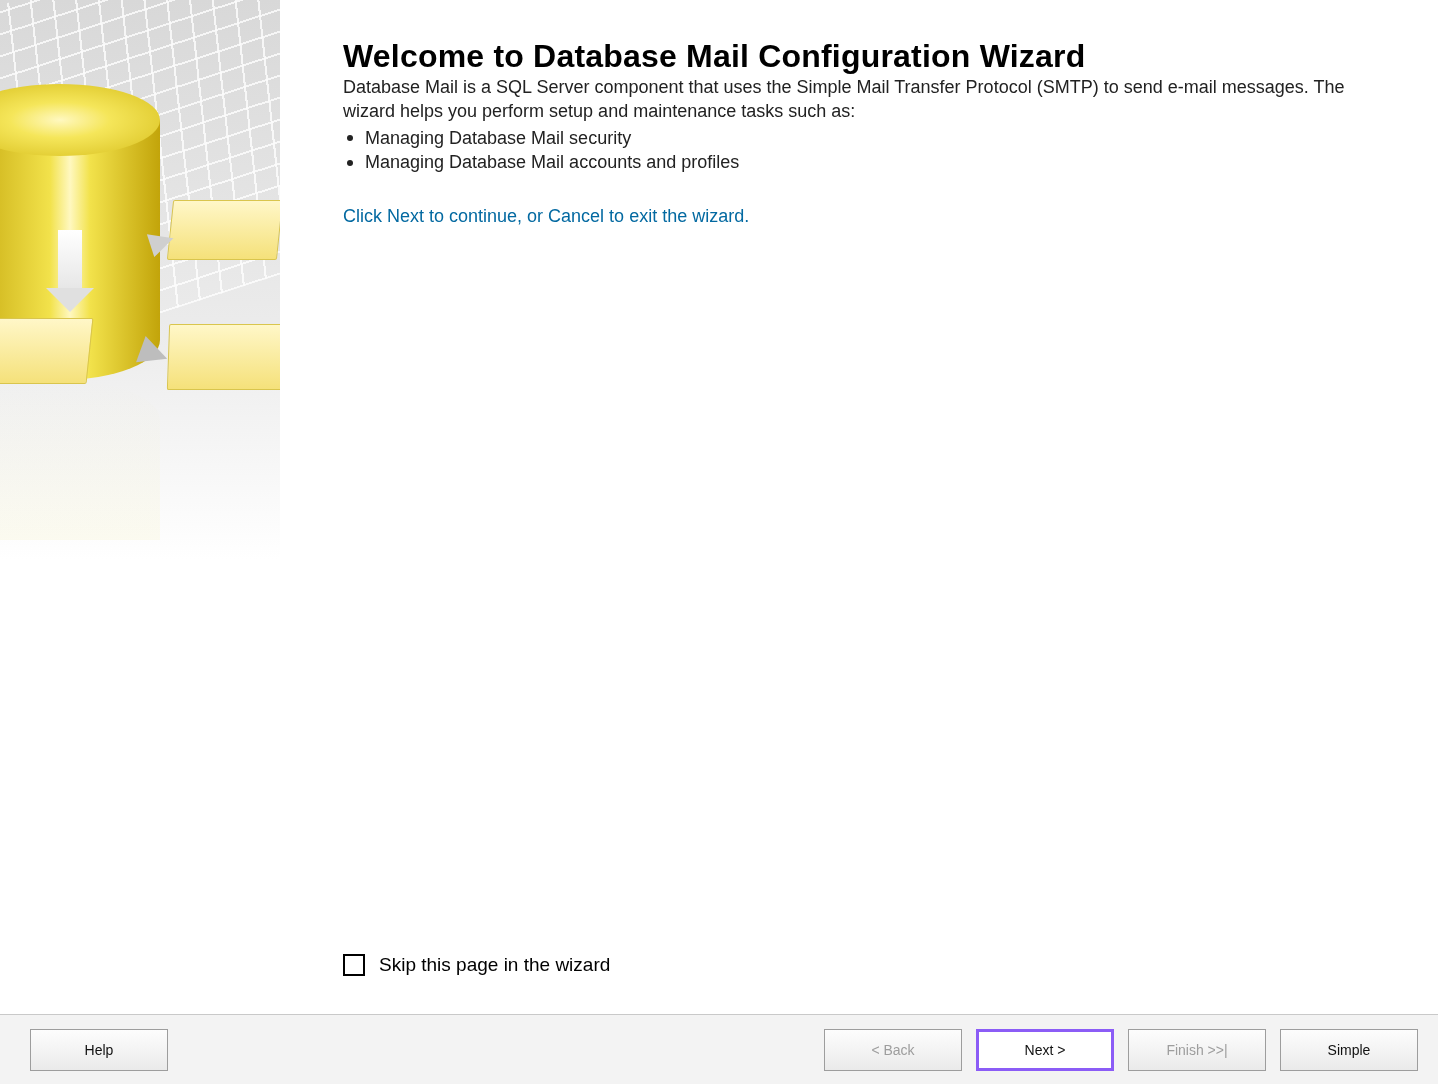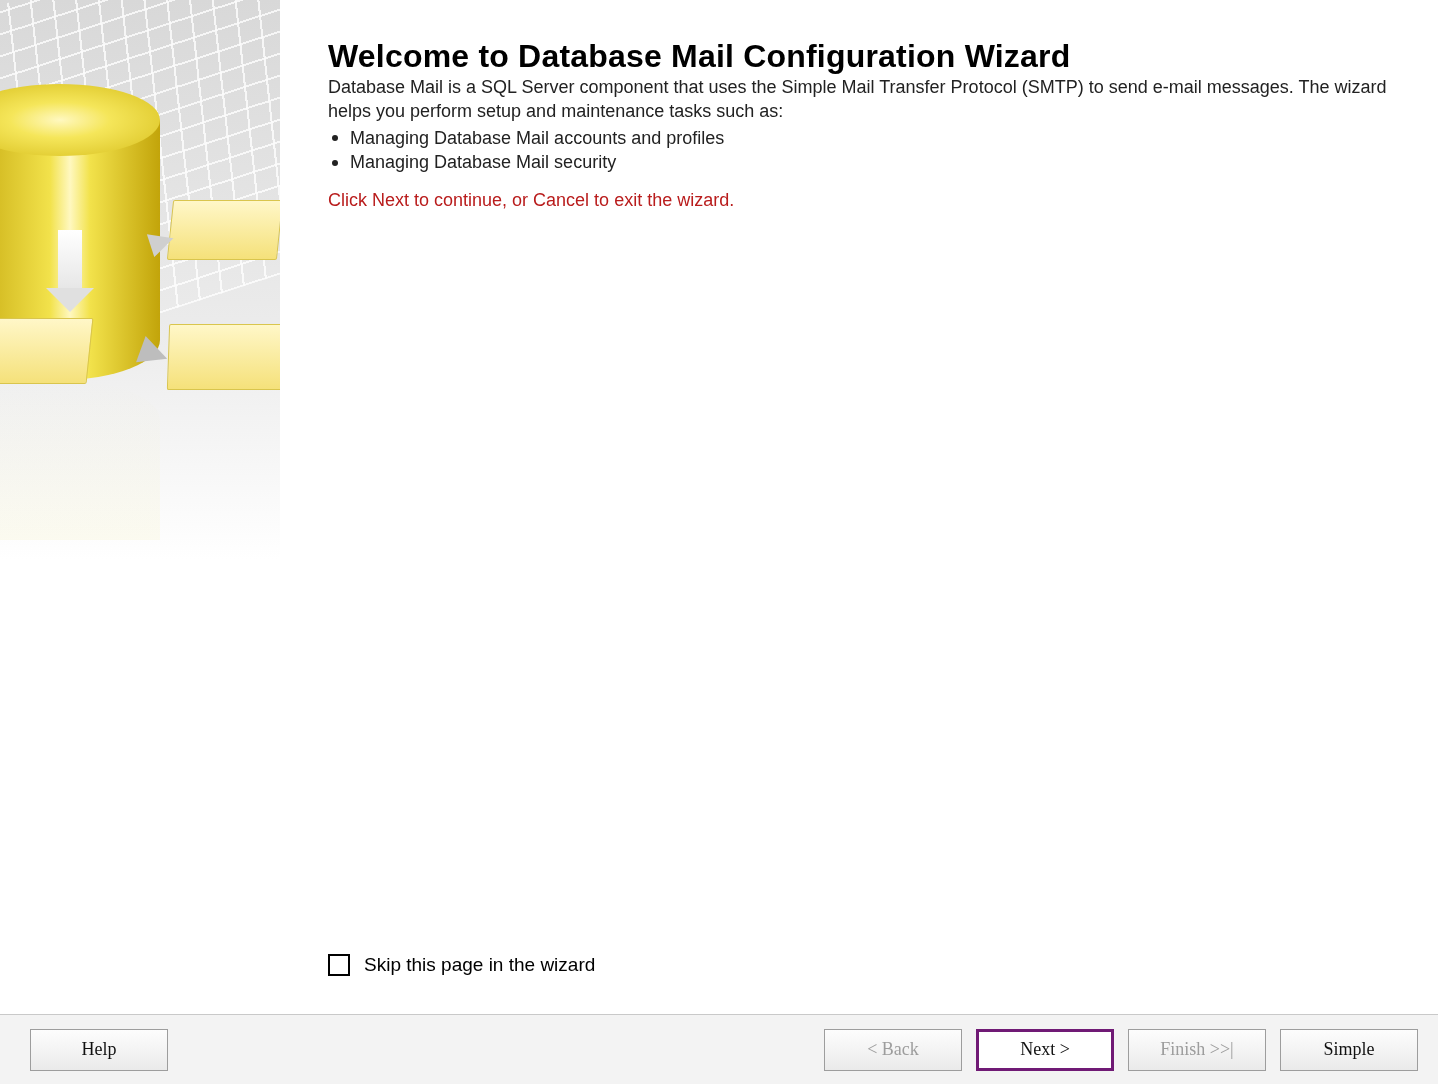--- a/index.html
+++ b/index.html
@@ -11,20 +11,21 @@
       width:1438px;
       height:1084px;
       overflow:hidden;
       display:flex;
       flex-direction:column;
     }
     .main-area {
       display:flex;
       flex:1 1 auto;
       min-height:0;
+      gap:15px;
     }
     .sidebar-graphic {
       width:280px;
       height:560px;
       position:relative;
       background:linear-gradient(to bottom, #d8d8d8 0%, #ececec 60%, #ffffff 100%);
       overflow:hidden;
       flex-shrink:0;
     }
     
@@ -117,23 +118,23 @@
     }
     ul.bullets li::before{
       content:"";
       position:absolute;
       left:4px; top:.55em;
       width:6px; height:6px;
       background:#222;
       border-radius:50%;
     }
     .next-hint{
-      margin-top:16px;
+      margin-top:32px;
       font-size:18px;
-      color:#b91c1c;
+      color:#0369a1;
     }
     .spacer{ flex:1 1 auto; }
     .skip-row{
       display:flex;
       align-items:center;
       gap:14px;
       margin-bottom: 38px;
     }
     .chk{
       width:22px; height:22px;
@@ -154,31 +155,31 @@
       align-items:center;
       padding: 0 20px 0 30px;
       gap:14px;
     }
     .btn{
       height:42px;
       min-width:138px;
       padding:0 21px;
       background:linear-gradient(#fdfdfd,#eaeaea);
       border:1px solid #9d9d9d;
-      font-family:Liberation Serif, serif;
-      font-size:18px;
+      font-family:Liberation Sans, sans-serif;
+      font-size:14px;
       color:#111;
       cursor:pointer;
     }
     .btn[disabled]{
       color:#9d9d9d;
       cursor:default;
     }
     .btn.primary{
-      border:3px solid #701a75;
+      border:3px solid #8b5cf6;
       background:#fff;
     }
     .footer-spacer{ flex:1 1 auto; }
   </style>
 </head>
 <body>
 
 <div class="main-area">
 
   <div class="sidebar-graphic">
@@ -192,22 +193,22 @@
     <div class="env env1"></div>
     <div class="reflection"></div>
   </div>
 
   <div class="content-area">
     <h1 class="title">Welcome to Database Mail Configuration Wizard</h1>
 
     <p class="intro">Database Mail is a SQL Server component that uses the Simple Mail Transfer Protocol (SMTP) to send e-mail messages. The wizard helps you perform setup and maintenance tasks such as:</p>
 
     <ul class="bullets">
+      <li>Managing Database Mail security</li>
       <li>Managing Database Mail accounts and profiles</li>
-      <li>Managing Database Mail security</li>
     </ul>
 
     <p class="next-hint">Click Next to continue, or Cancel to exit the wizard.</p>
 
     <div class="spacer"></div>
 
     <label class="skip-row">
       <span class="chk" role="checkbox" aria-checked="false"></span>
       <span class="skip-label">Skip this page in the wizard</span>
     </label>

